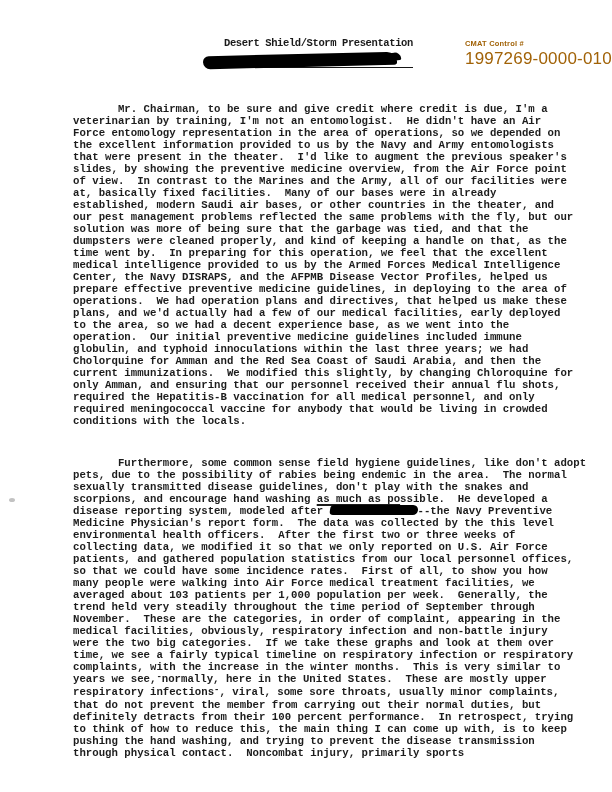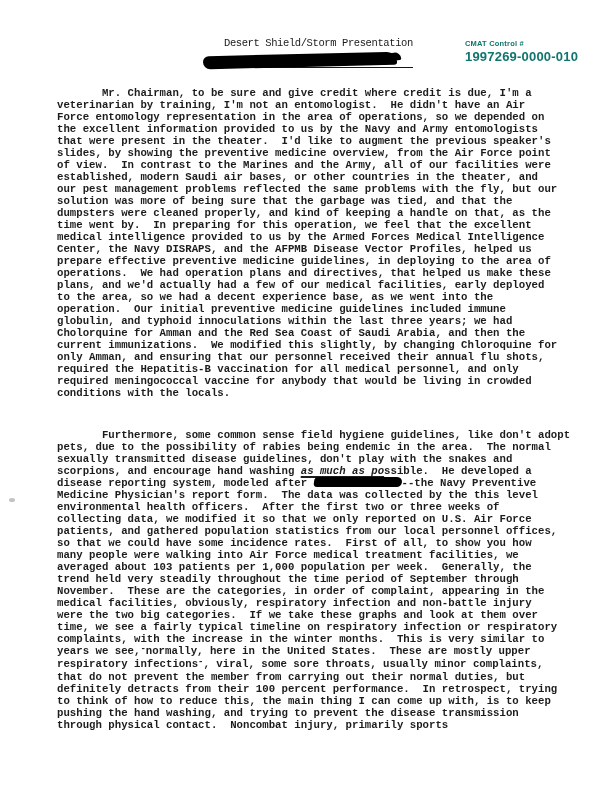--- a/index.html
+++ b/index.html
@@ -7,57 +7,56 @@
     position:relative;
     width:612px; height:792px;
     background:#ffffff;
     overflow:hidden;
     font-family:"Liberation Mono","DejaVu Sans Mono",monospace;
     color:#1a1a1a;
   }
   
   .doc-title {
     position:absolute; left:224px; top:37px;
-    font-size:10.5px; font-weight:normal;
+    font-size:10.5px; font-weight:bold;
     letter-spacing:-0.4px; white-space:pre;
     border-bottom:1.5px solid #151515; padding-bottom:18px;
   }
   .redaction-bar {
     position:absolute; left:203px; top:54px;
     width:194px; height:13px;
     background:#000;
     border-radius:8px 14px 4px 10px;
     transform:rotate(-1.4deg);
   }
   .redaction-bar::after {
     content:""; position:absolute; right:-4px; top:1px;
     width:14px; height:8px; background:#000;
     border-radius:2px 8px 2px 6px; transform:rotate(-6deg);
   }
   .control-block {
     position:absolute; left:465px; top:39px;
     font-family:"Liberation Sans","DejaVu Sans",sans-serif;
-    color:#0f766e;
+    color:#a16207;
   }
   .control-label { font-size:7.5px; font-weight:bold; letter-spacing:0.2px; }
-  .control-number { font-size:13px; font-weight:bold; letter-spacing:0.2px; margin-top:1px; }
+  .control-number { font-size:17px; font-weight:normal; letter-spacing:0.2px; margin-top:1px; }
   
   .doc-body {
     position:absolute; left:57px; top:87px; width:540px;
     font-size:10.7px; font-weight:bold; line-height:12px;
     color:#1c1c1c;
   }
-  .para { margin:0; }
+  .para { margin:16px; }
   .para + .para { margin-top:30px; }
   .line { white-space:pre; }
   .u {
     text-decoration:underline;
     text-decoration-thickness:1.5px;
     text-underline-offset:1.5px;
-    font-style:italic;
   }
   .redact {
     display:inline-block;
     width:88px; height:10px;
     background:#000;
     border-radius:4px 6px 5px 4px;
     transform:skewX(-8deg);
     vertical-align:-1px;
   }
   .sup { display:inline-block; transform:translateY(-3.5px); font-size:9px; }
@@ -84,20 +83,21 @@
 
   <div class="doc-body">
       <div class="para">
         <div class="line"><span>       Mr. Chairman, to be sure and give credit where credit is due, I'm a</span></div>
         <div class="line"><span>veterinarian by training, I'm not an entomologist.  He didn't have an Air</span></div>
         <div class="line"><span>Force entomology representation in the area of operations, so we depended on</span></div>
         <div class="line"><span>the excellent information provided to us by the Navy and Army entomologists</span></div>
         <div class="line"><span>that were present in the theater.  I'd like to augment the previous speaker's</span></div>
         <div class="line"><span>slides, by showing the preventive medicine overview, from the Air Force point</span></div>
         <div class="line"><span>of view.  In contrast to the Marines and the Army, all of our facilities were</span></div>
+        <div class="line"><span>at, basically fixed facilities.  Many of our bases were in already</span></div>
         <div class="line"><span>established, modern Saudi air bases, or other countries in the theater, and</span></div>
         <div class="line"><span>our pest management problems reflected the same problems with the fly, but our</span></div>
         <div class="line"><span>solution was more of being sure that the garbage was tied, and that the</span></div>
         <div class="line"><span>dumpsters were cleaned properly, and kind of keeping a handle on that, as the</span></div>
         <div class="line"><span>time went by.  In preparing for this operation, we feel that the excellent</span></div>
         <div class="line"><span>medical intelligence provided to us by the Armed Forces Medical Intelligence</span></div>
         <div class="line"><span>Center, the Navy DISRAPS, and the AFPMB Disease Vector Profiles, helped us</span></div>
         <div class="line"><span>prepare effective preventive medicine guidelines, in deploying to the area of</span></div>
         <div class="line"><span>operations.  We had operation plans and directives, that helped us make these</span></div>
         <div class="line"><span>plans, and we'd actually had a few of our medical facilities, early deployed</span></div>

